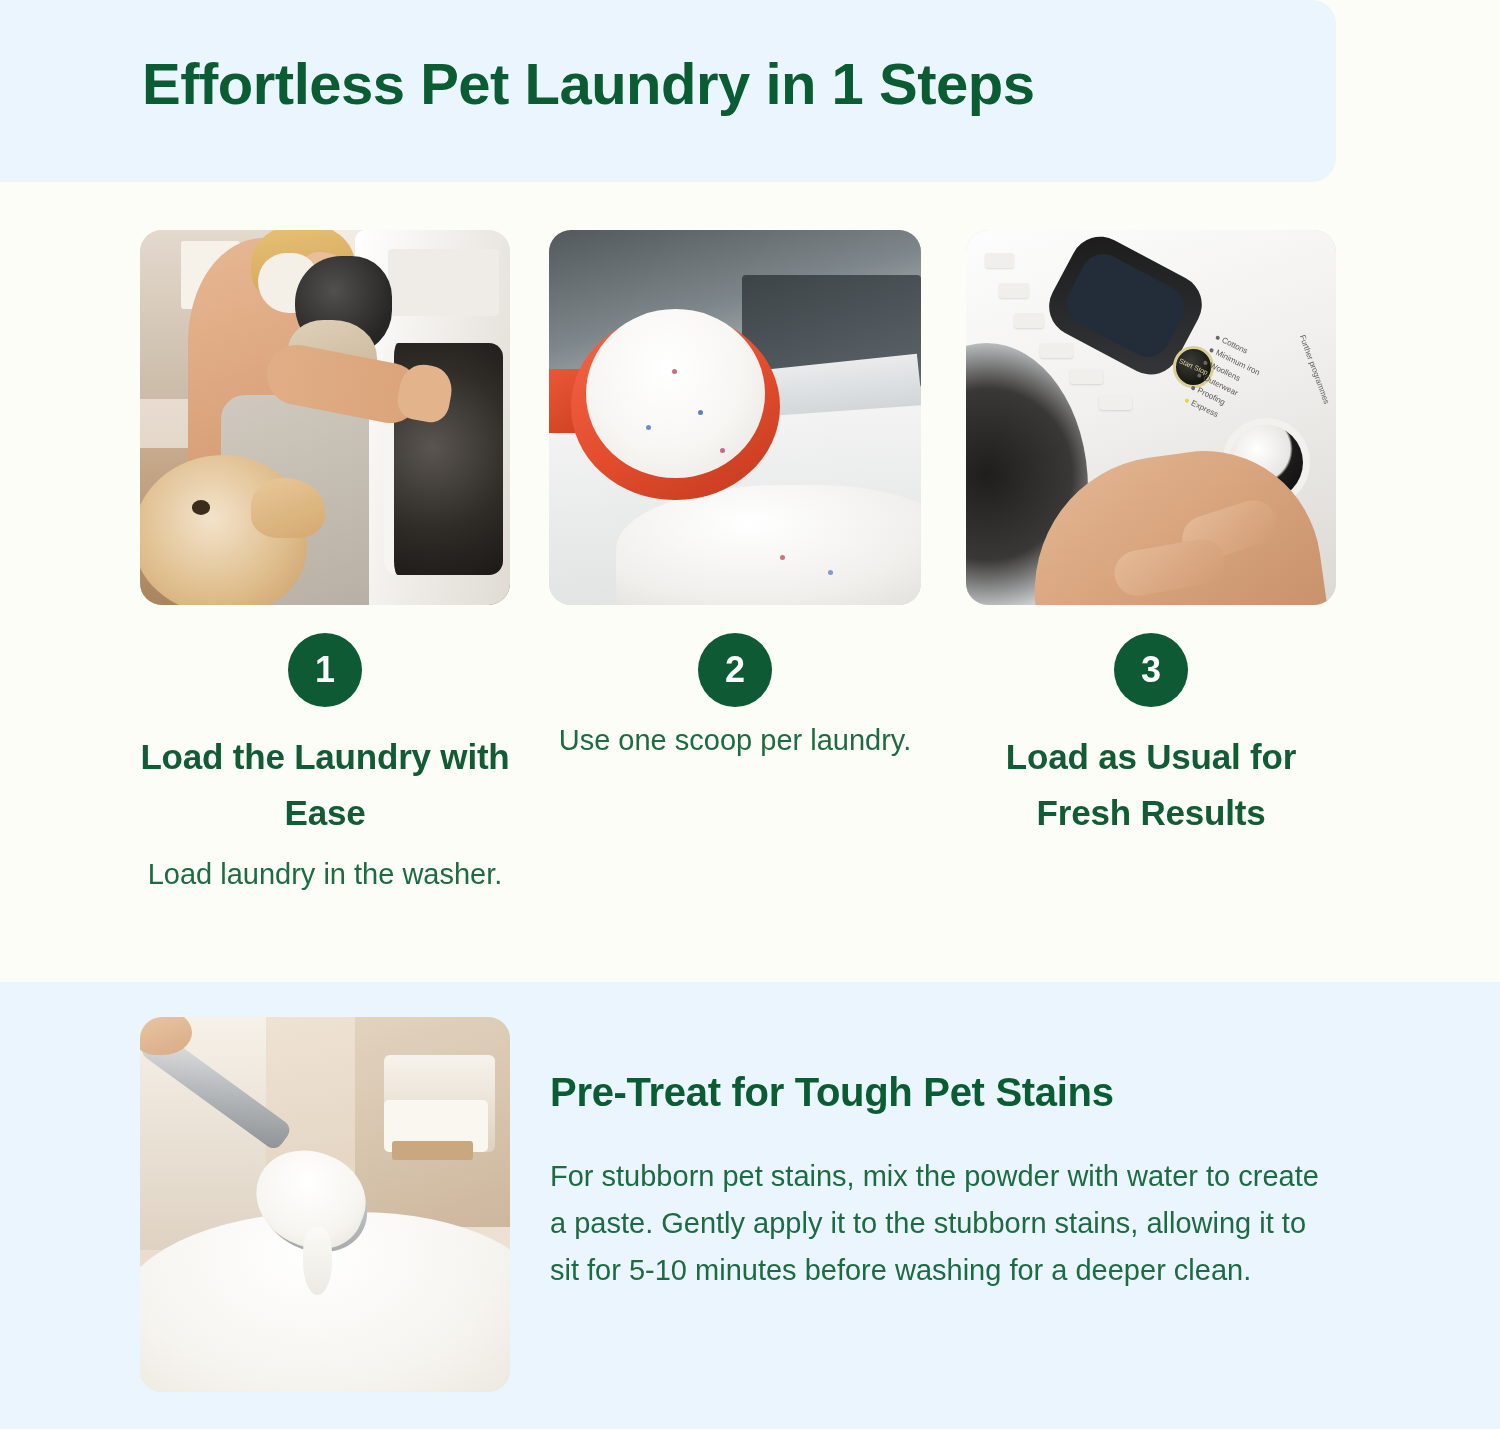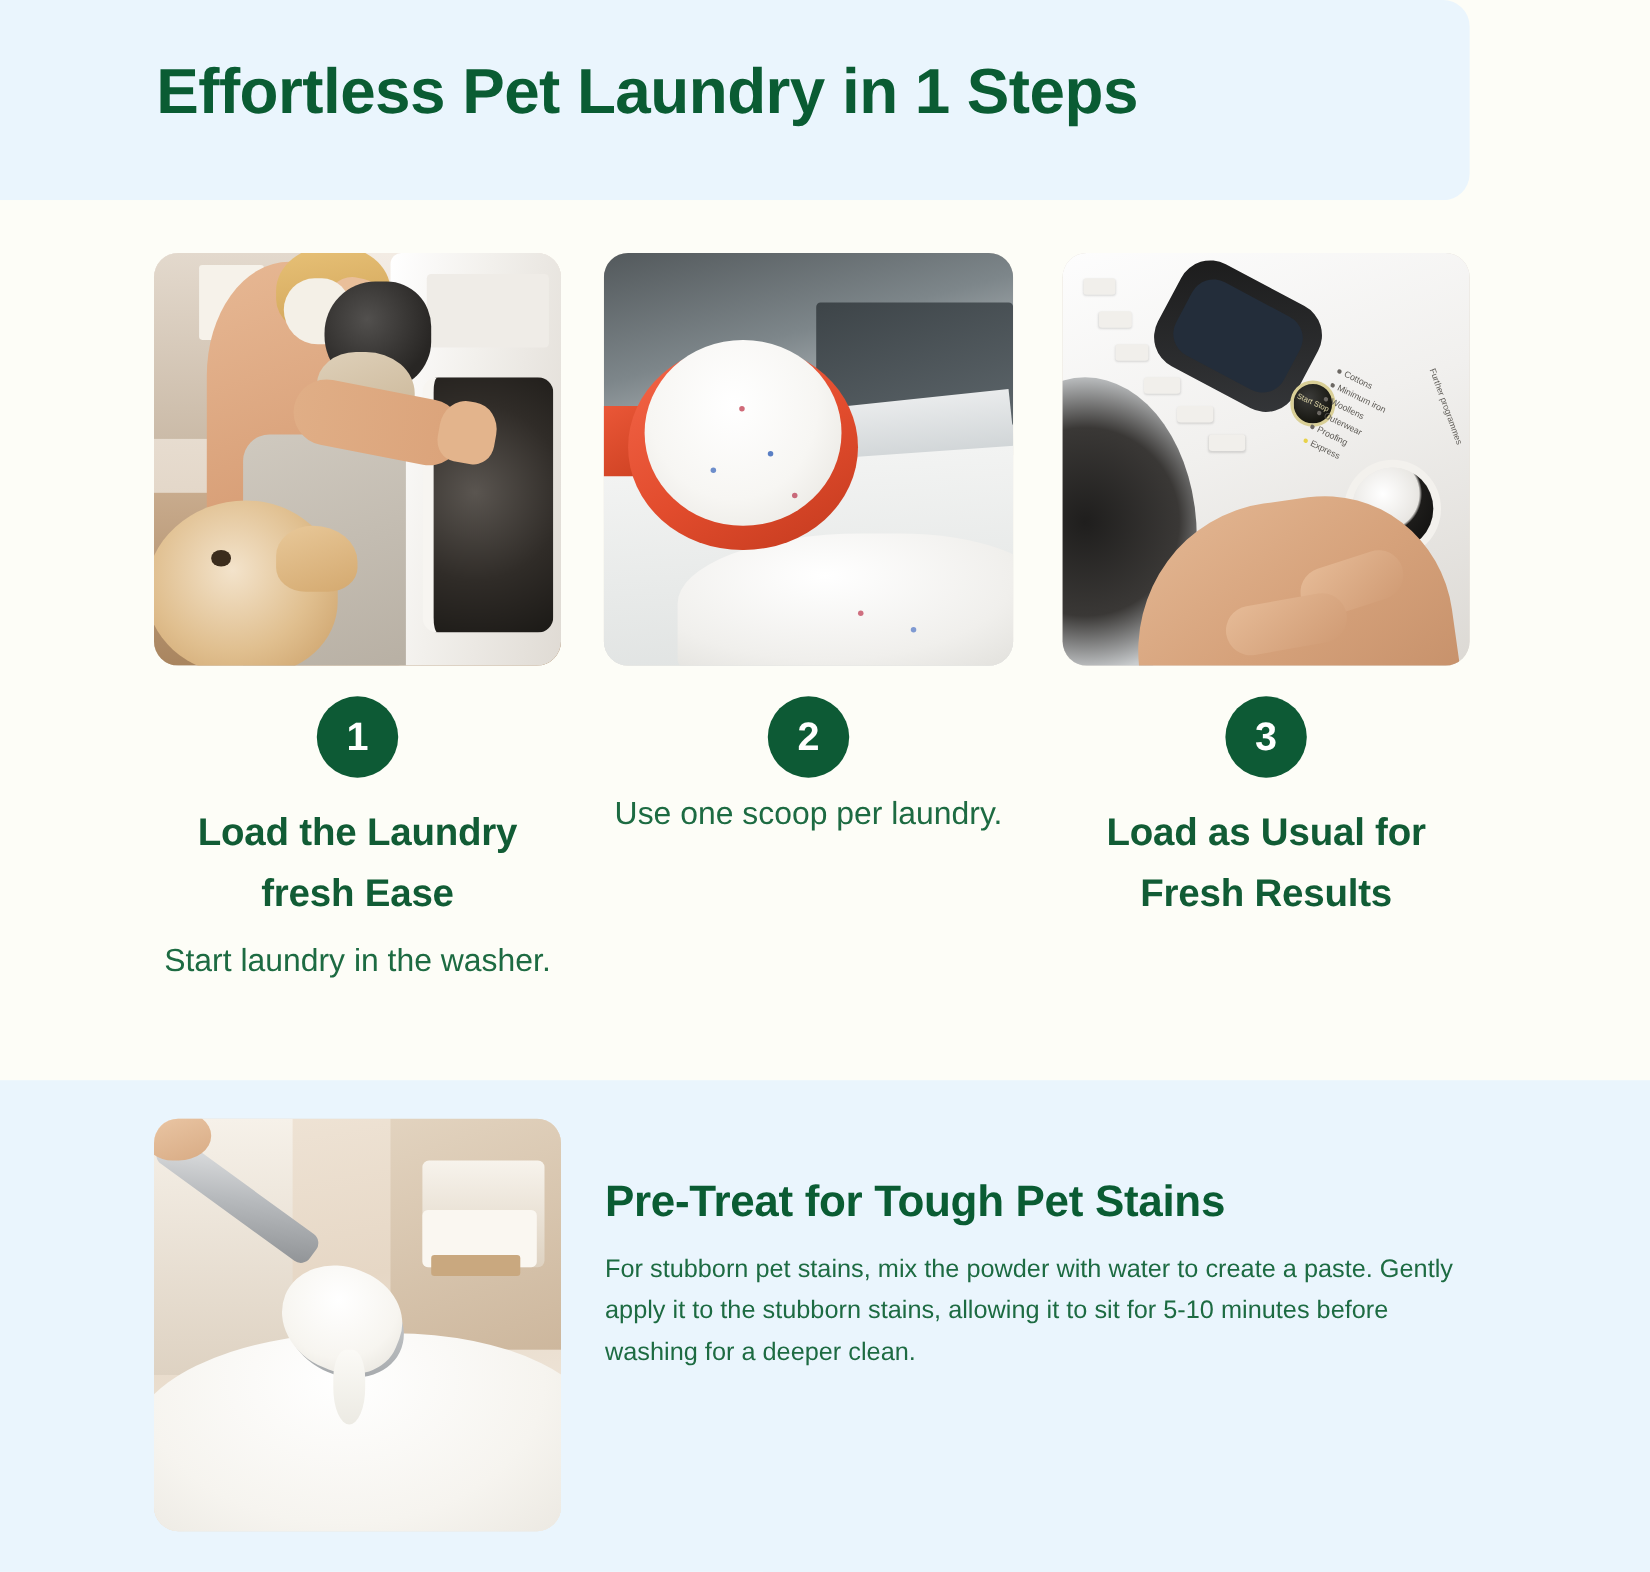--- a/index.html
+++ b/index.html
@@ -93,22 +93,22 @@
   }
   .bottom-photo .ph { position: absolute; inset: 0; }
   .bottom-text { position: absolute; left: 550px; top: 88px; width: 790px; }
   .bottom-title {
     font-size: 40px;
     font-weight: bold;
     color: #0a5c33;
     letter-spacing: -0.3px;
   }
   .bottom-body {
-    margin-top: 20px;
-    font-size: 23px;
+    margin-top: 38px;
+    font-size: 29px;
     color: #1d6b42;
     line-height: 1.62;
   }
 
   
   
   .p1-bg { background:
       linear-gradient(180deg,#f3ece4 0%,#e8ded2 40%,#d9c8b4 100%); }
   .p1-wall { position:absolute; left:0; top:0; width:40%; height:45%;
       background: linear-gradient(180deg,#e3d9cd,#cbbba8); }
@@ -266,22 +266,22 @@
         <div class="p1-laundry-tan"></div>
         <div class="p1-arm"></div>
         <div class="p1-hand"></div>
         <div class="p1-dog"></div>
         <div class="p1-dog-snout"></div>
         <div class="p1-dog-eye"></div>
       </div>
       <div class="badge-row">
         <div class="badge">1</div>
       </div>
-      <div class="step-title">Load the Laundry fresh Ease</div>
-      <div class="step-desc">Start laundry in the washer.</div>
+      <div class="step-title">Load the Laundry with Ease</div>
+      <div class="step-desc">Load laundry in the washer.</div>
     </div>
 
     <div class="step step-1">
       <div class="step-photo">
         <div class="ph p2-bg"></div>
         <div class="p2-drawer-dark"></div>
         <div class="p2-drawer-lip"></div>
         <div class="p2-tray"></div>
         <div class="p2-powder-bed"></div>
         <div class="p2-scoop-handle"></div>

